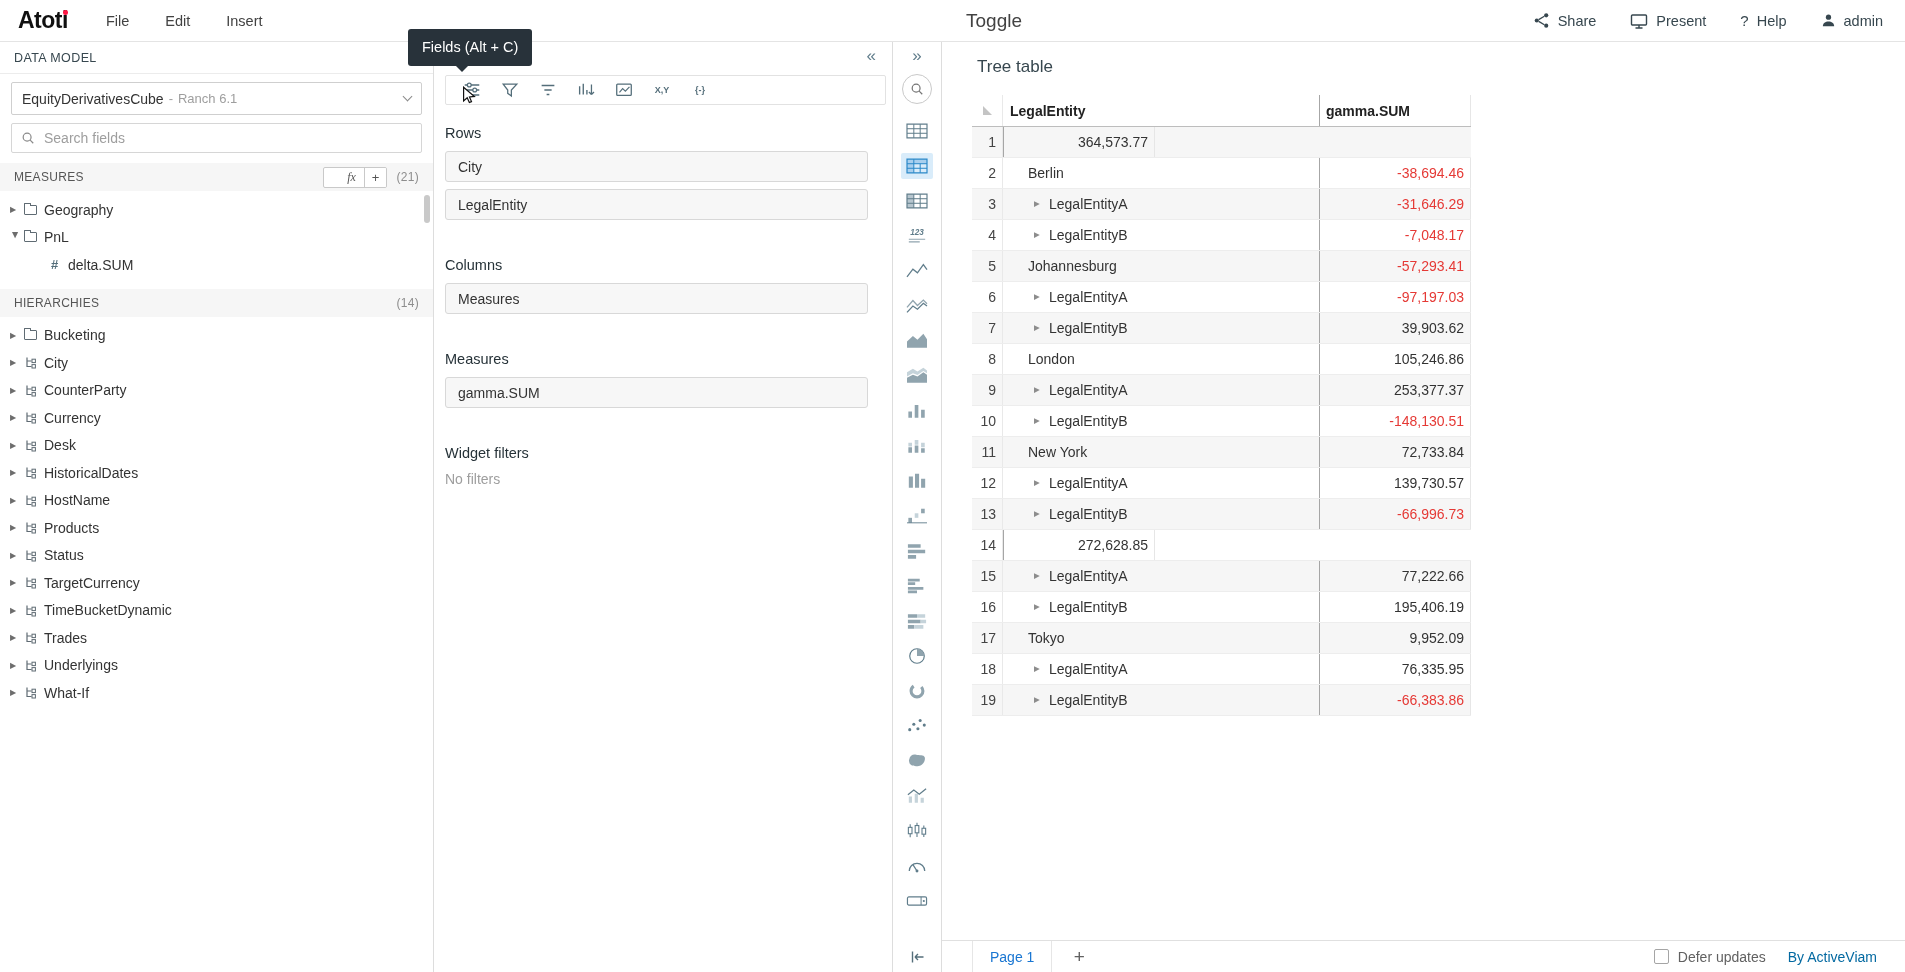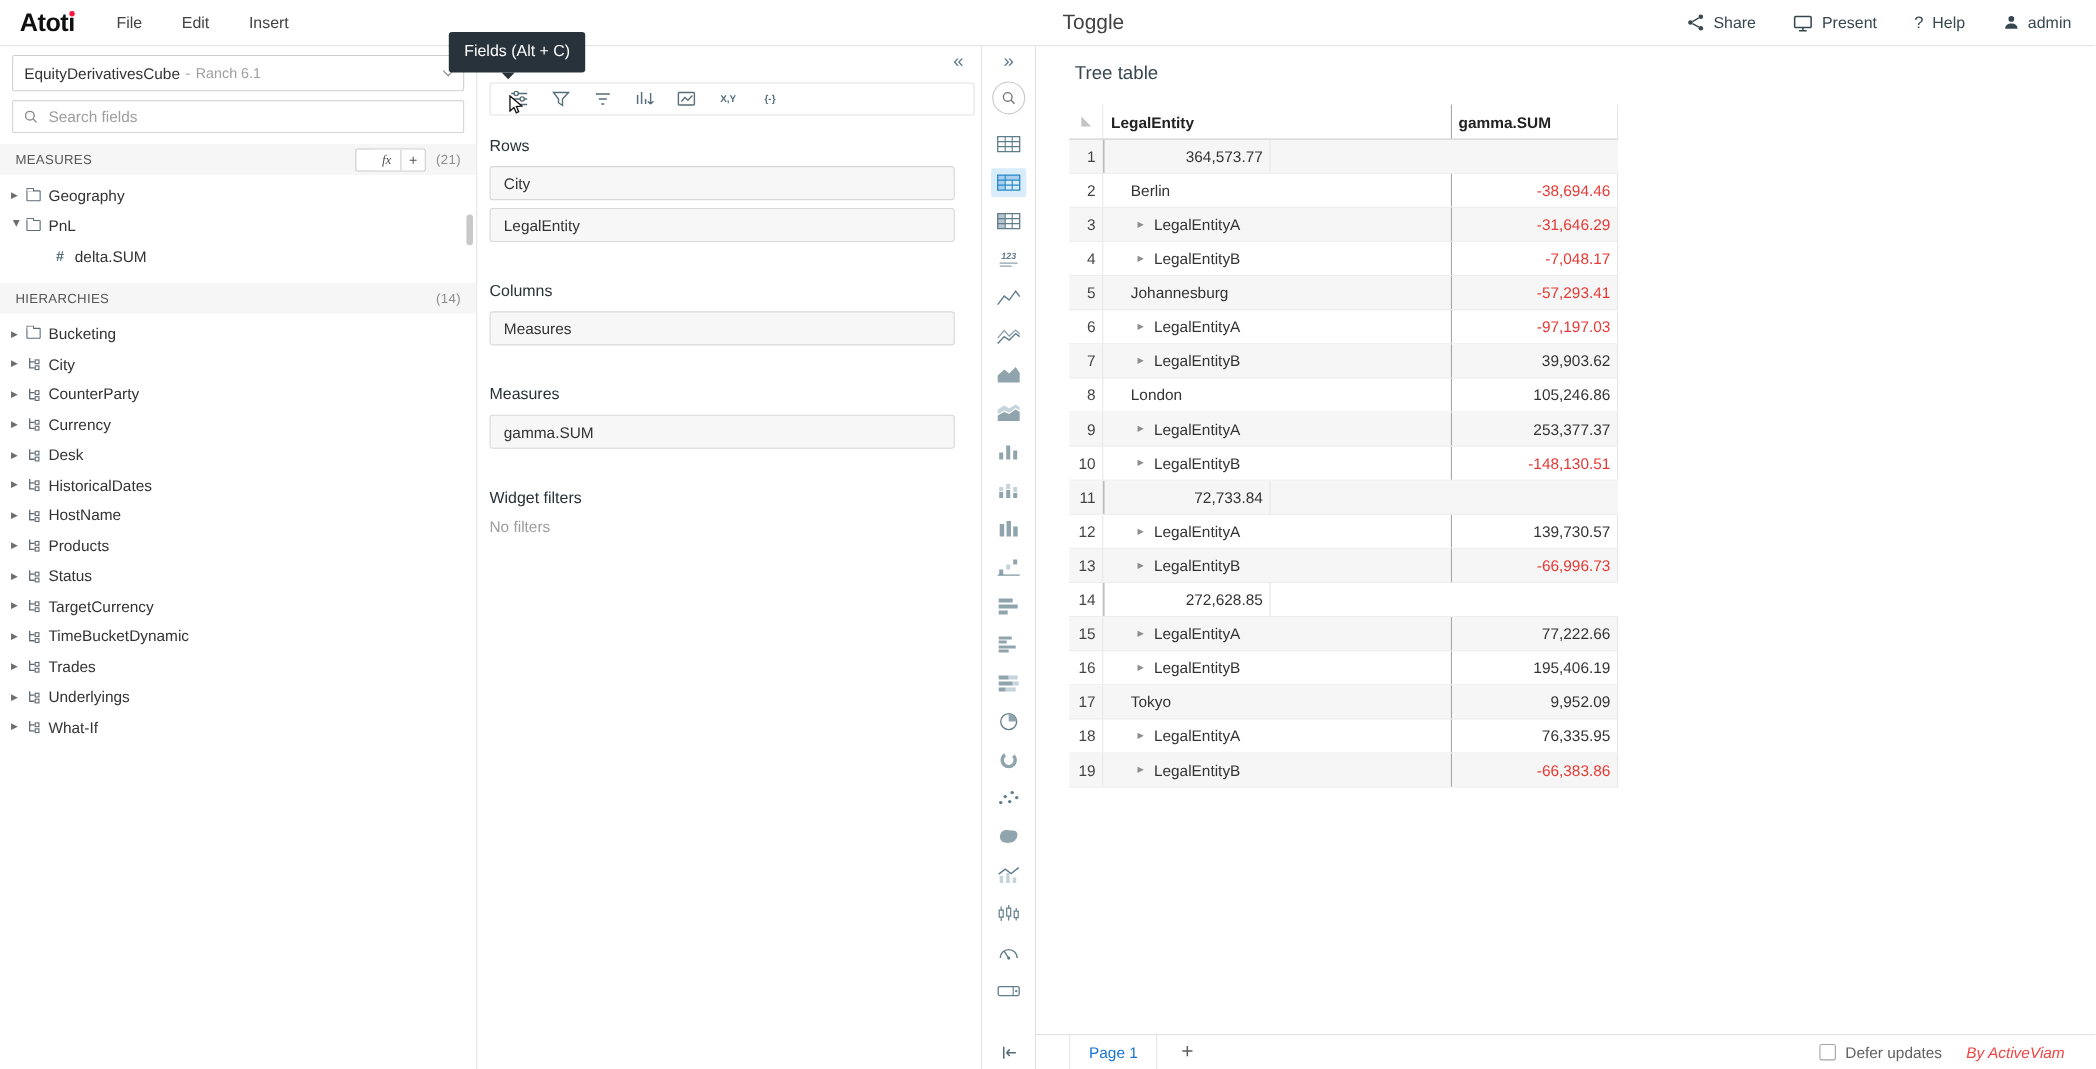--- a/index.html
+++ b/index.html
@@ -111,21 +111,21 @@
   .trow.negative .cell-val { color:#e53935; }
   .lbl { color:#333; }
 
   .main-footer { position:absolute; bottom:0; left:0; right:0; height:32px; border-top:1px solid #e0e0e0;
     display:flex; align-items:center; font-size:14px; background:#fff; }
   .page-tab { margin-left:30px; height:100%; display:flex; align-items:center; padding:0 17px;
     border-left:1px solid #e6e6e6; border-right:1px solid #e6e6e6; color:#1976d2; }
   .add-page { margin-left:15px; font-size:19px; color:#616161; width:24px; text-align:center; }
   .defer { margin-left:auto; display:flex; align-items:center; gap:9px; color:#616161; }
   .checkbox { width:15px; height:15px; border:1px solid #a5a5a5; border-radius:2px; background:#fff; }
-  .brand { font-style:italic; color:#ef4444; margin:0 28px 0 22px;text-align:right; }
+  .brand { color:#0369a1; margin:0 28px 0 22px;text-align:right; }
 </style>
 </head>
 <body>
 
 <div class="topbar">
   <div class="logo"><span>Atoti</span><span class="logo-dot"></span></div>
   <nav class="menus">
 
   <span class="menu-item">File</span>
       <span class="menu-item">Edit</span>
@@ -157,20 +157,23 @@
       <svg width="15" height="15" viewBox="0 0 16 16">
           <circle cx="8" cy="4.5" r="2.8" fill="#37474f"></circle>
           <path d="M2 14c0-3.3 2.7-5 6-5s6 1.7 6 5z" fill="#37474f"></path>
         </svg>
       <span>admin</span>
     </div>
   </div>
 </div>
 
 <div class="left-panel">
+  <div class="panel-header">
+    <span>DATA MODEL</span>
+  </div>
   <div class="cube-select">
     <span class="cube-name">EquityDerivativesCube</span>
     <span class="cube-ver">
         <span>-</span>
         <span>Ranch 6.1</span>
       </span>
     <span class="chev"></span>
   </div>
   <div class="search-box">
     <svg width="14" height="14" viewBox="0 0 16 16">
@@ -712,20 +715,24 @@
           <div class="cell-num">10</div>
           <div class="cell-label">
             <span class="caret">▶</span>
             <span class="lbl">LegalEntityB</span>
           </div>
           <div class="cell-val">-148,130.51</div>
         </div>
 
         <div class="trow level-1">
           <div class="cell-num">11</div>
+          <div class="cell-label">
+
+            <span class="lbl">New York</span>
+          </div>
           <div class="cell-val">72,733.84</div>
         </div>
 
         <div class="trow level-2 expandable">
           <div class="cell-num">12</div>
           <div class="cell-label">
             <span class="caret">▶</span>
             <span class="lbl">LegalEntityA</span>
           </div>
           <div class="cell-val">139,730.57</div>

